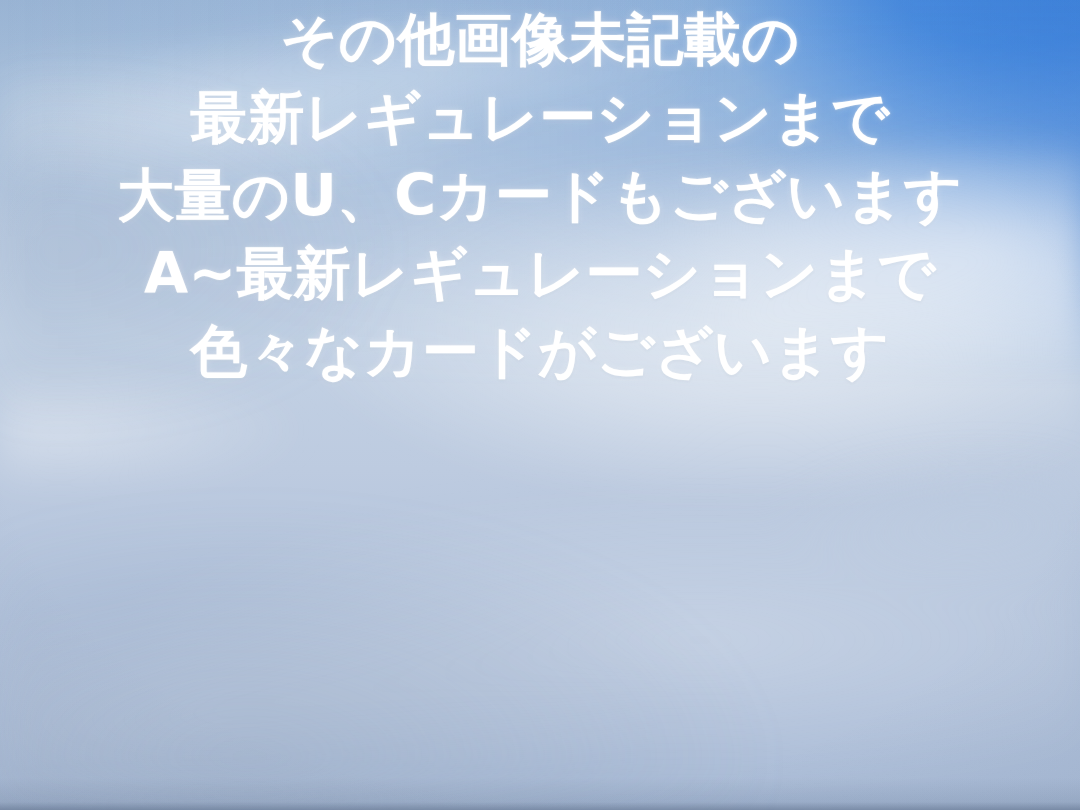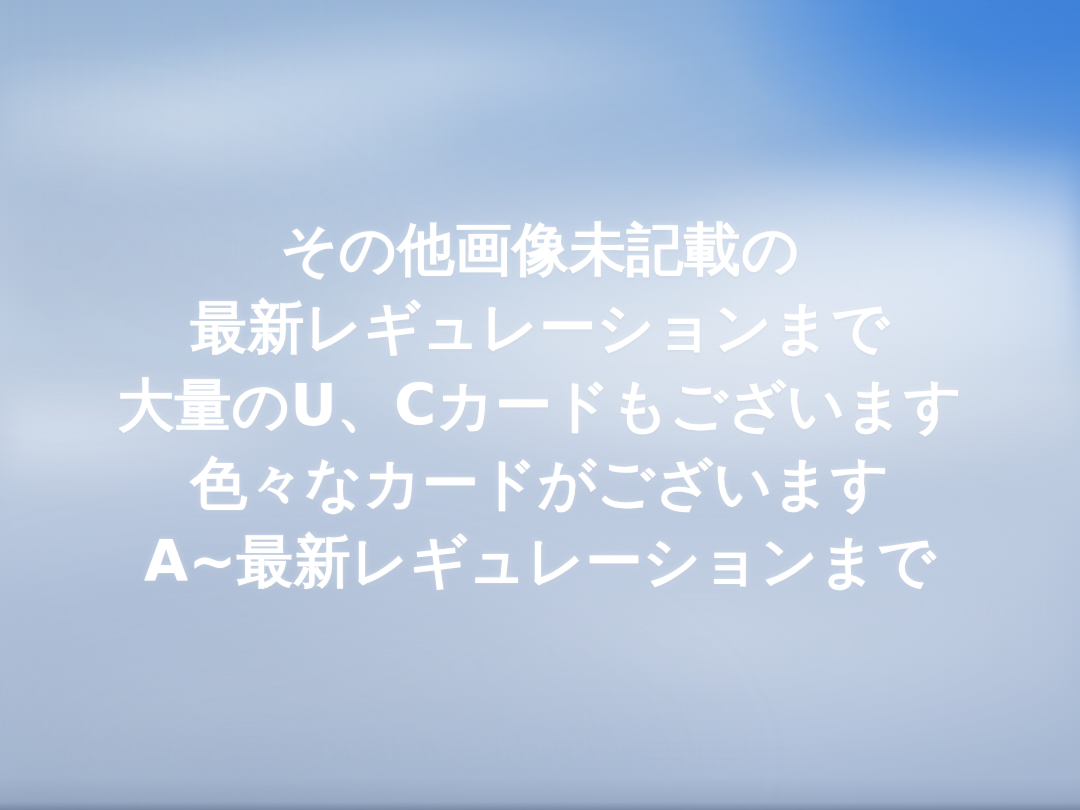--- a/index.html
+++ b/index.html
@@ -148,21 +148,21 @@
   
   .caption {
     position: absolute;
     left: 0;
     right: 0;
     top: 0;
     height: 810px;
     display: flex;
     flex-direction: column;
     align-items: center;
-    justify-content: center;
+    justify-content: flex-start;
     box-sizing: border-box;
   }
 
   .caption-line {
     color: #ffffff;
     font-weight: 700;
     font-size: 57px;
     line-height: 78px;
     letter-spacing: 0.005em;
     white-space: nowrap;
@@ -185,17 +185,17 @@
   <div class="sky-layer sky-cloud-a"></div>
   <div class="sky-layer sky-cloud-b"></div>
   <div class="sky-layer sky-cloud-c"></div>
   <div class="sky-layer sky-shade"></div>
   <div class="sky-layer sky-vignette"></div>
 
   <div class="caption">
     <div class="caption-line">その他画像未記載の</div>
     <div class="caption-line">最新レギュレーションまで</div>
     <div class="caption-line">大量のU、Cカードもございます</div>
+    <div class="caption-line">A~最新レギュレーションまで</div>
     <div class="caption-line">色々なカードがございます</div>
-    <div class="caption-line">A~最新レギュレーションまで</div>
   </div>
 
 </div>
 
 </body></html>

